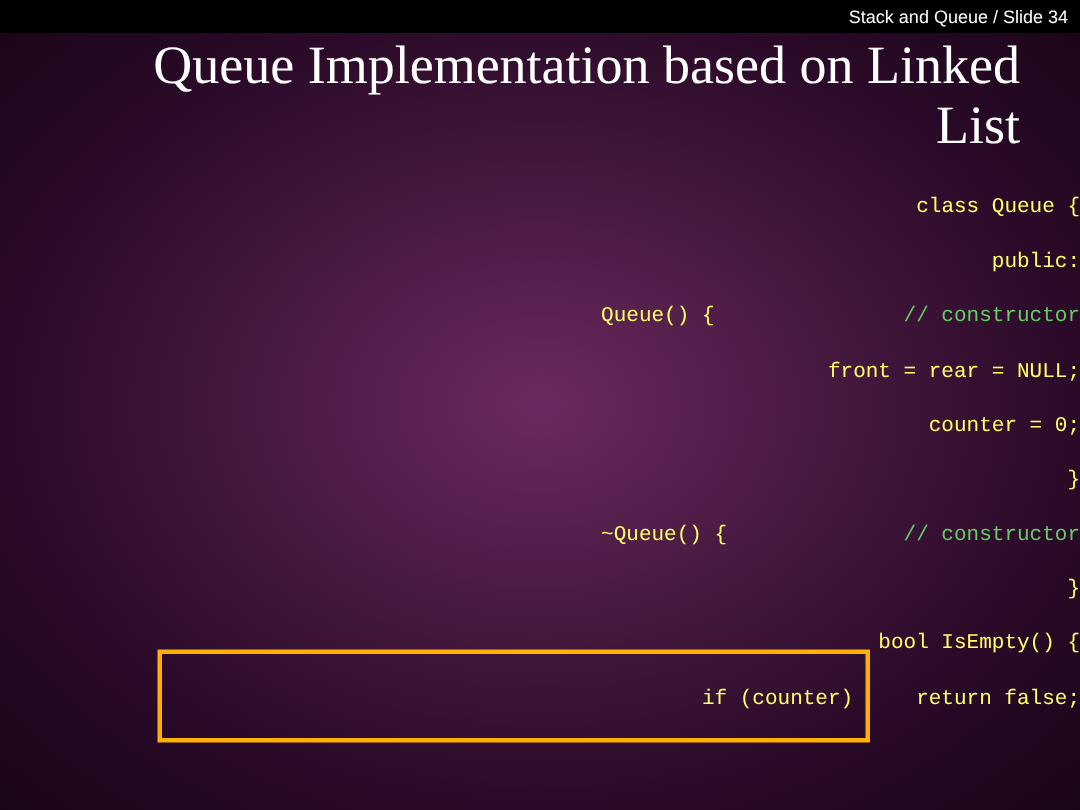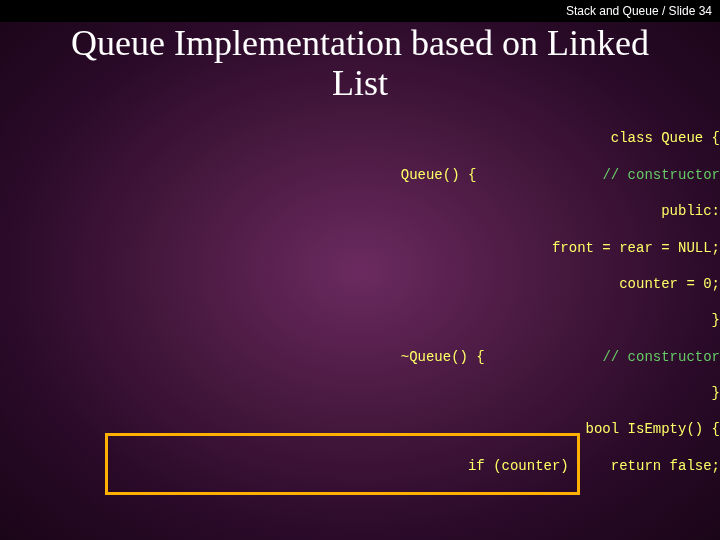--- a/index.html
+++ b/index.html
@@ -15,21 +15,21 @@
     background: #000;
     color: #fff;
     font-family: Arial, sans-serif;
     font-size: 12px;
     padding: 4px 8px;
     height: 22px;
   }
   .title {
     color: #fff;
     font-size: 36px;
-    text-align: center;
+    text-align: right;
     font-weight: normal;
     line-height: 1.1;
     padding: 2px 40px 8px 40px;
   }
   .code {
     font-family: "Courier New", monospace;
     font-size: 14px;
     color: #ffff66;
     white-space: pre;
     padding-left: 60px;
@@ -50,22 +50,22 @@
 </style>
 </head>
 <body>
 
 <div class="topbar">Stack and Queue / Slide 34</div>
 
 <div class="title">Queue Implementation based on Linked List</div>
 
 <div class="code">
 <span class="line">class Queue {</span>
+<span class="line">public:</span>
 <span class="line"><span>        Queue() {               </span><span class="comment">// constructor</span></span>
-<span class="line">public:</span>
 <span class="line">              front = rear = NULL;</span>
 <span class="line">              counter = 0;</span>
 <span class="line">        }</span>
 <span class="line"><span>        ~Queue() {              </span><span class="comment">// constructor</span></span>
 <span class="line">        }</span>
 <span class="line">        bool IsEmpty() {</span>
 <span class="line">              if (counter)     return false;</span>
 
 
 

